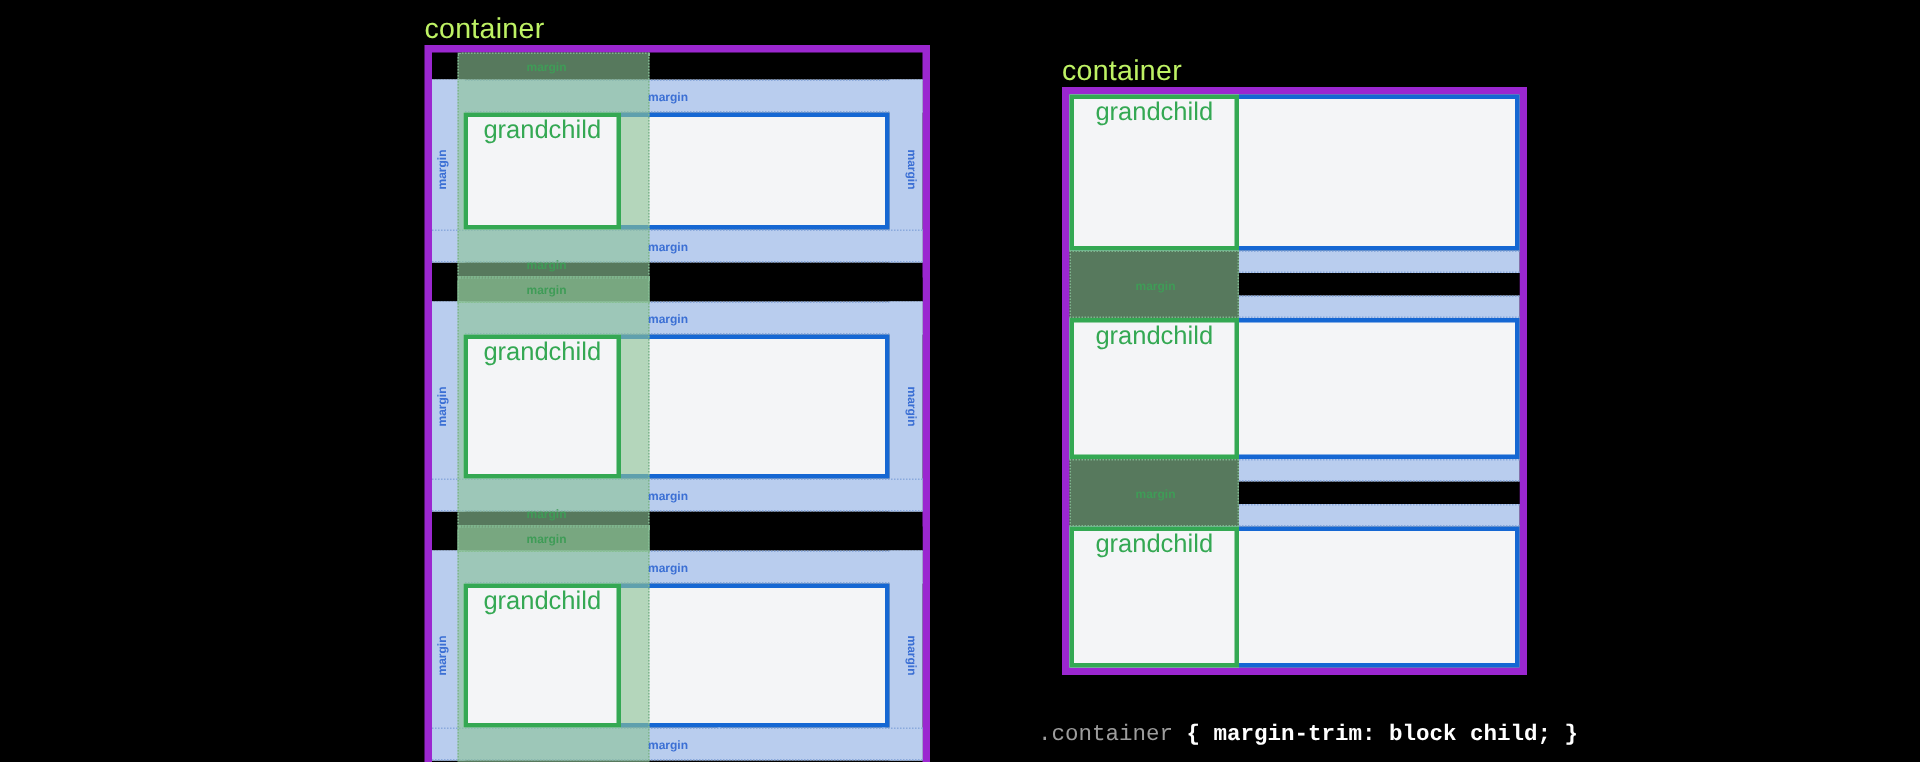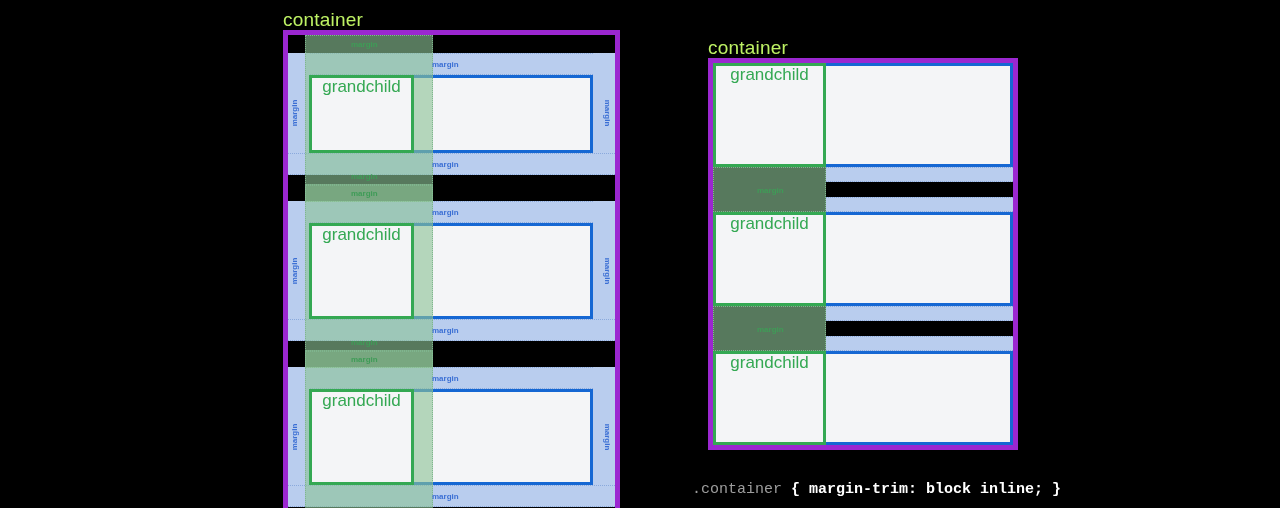--- a/index.html
+++ b/index.html
@@ -266,16 +266,16 @@
       </div>
 
     </div>
   </div>
 
   <div class="caption" id="caption-left">
     <span class="code-sel">.container</span><span>&nbsp;</span><span class="code-body">{ margin-trim: none; }</span>
   </div>
 
   <div class="caption" id="caption-right">
-    <span class="code-sel">.container</span><span>&nbsp;</span><span class="code-body">{ margin-trim: block inline; }</span>
+    <span class="code-sel">.container</span><span>&nbsp;</span><span class="code-body">{ margin-trim: block child; }</span>
   </div>
 
 </div>
 
 </body></html>

